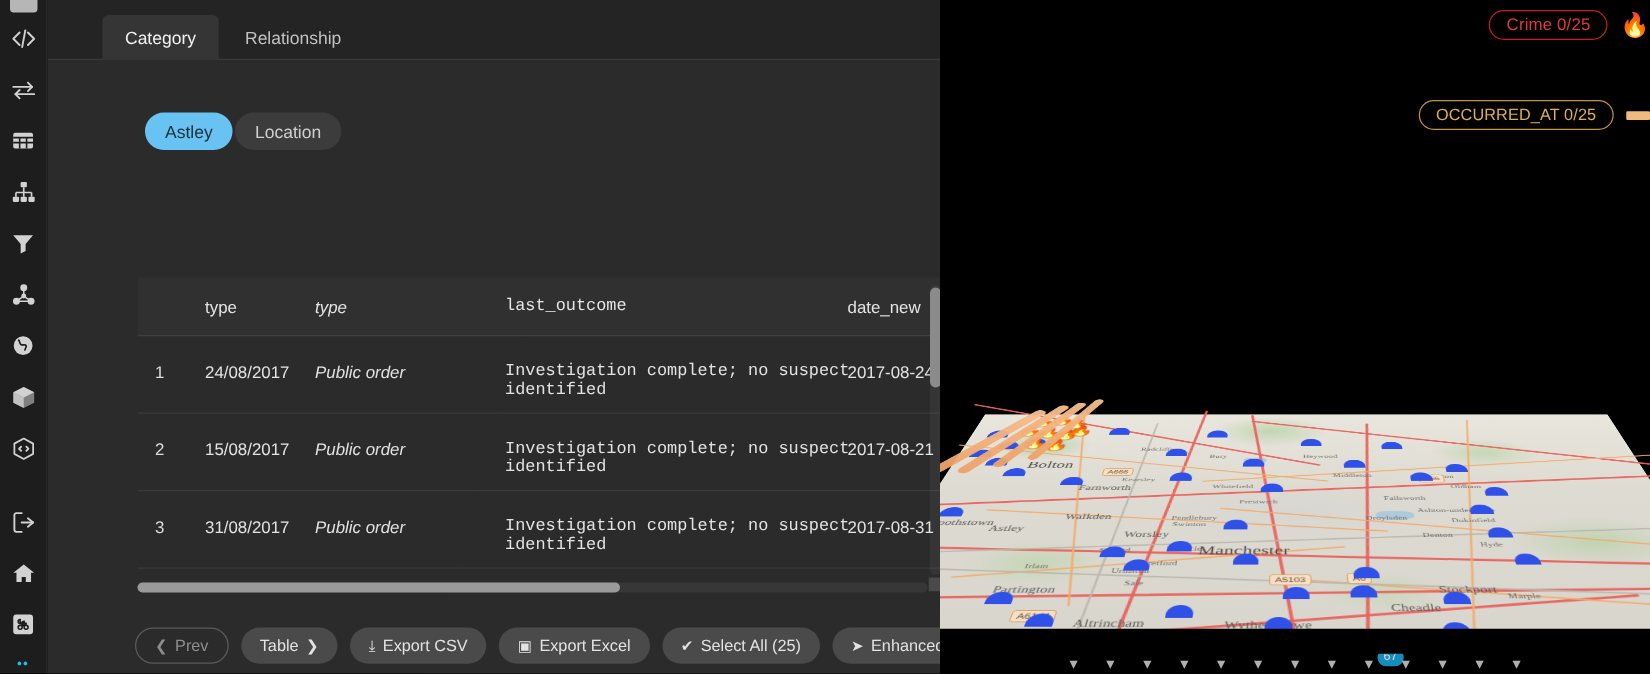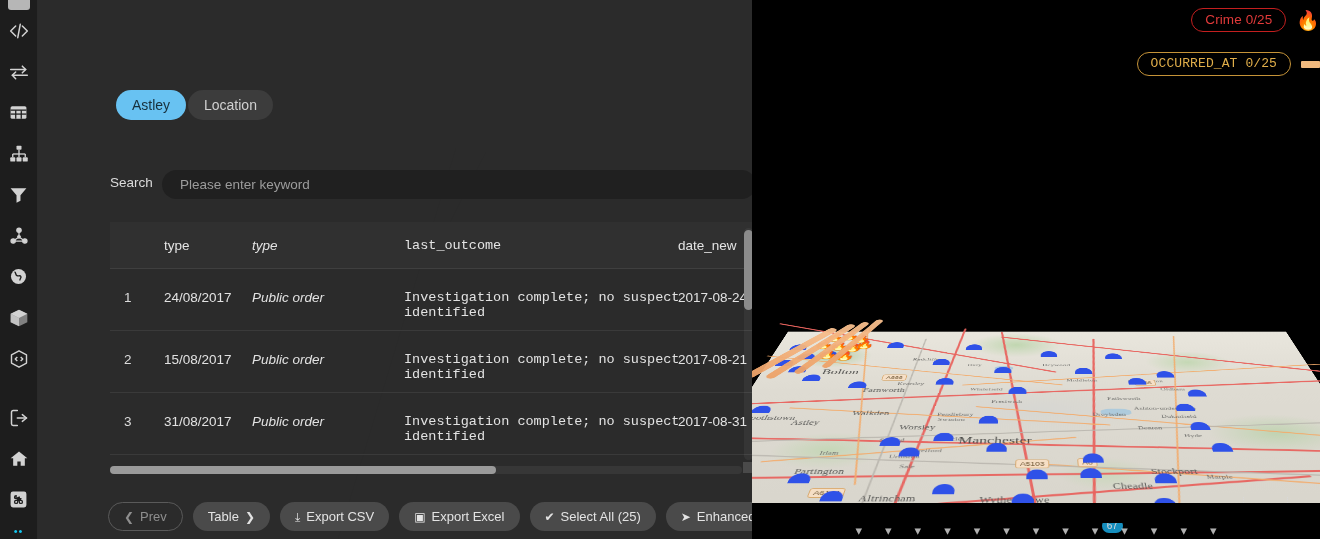--- a/index.html
+++ b/index.html
@@ -363,21 +363,21 @@
   </div>
 
   <div id="map-top-black"></div>
   <div id="map-bot-black"></div>
 
   <div id="map-badges">
     <div class="badge-row">
       <span class="badge crime">Crime 0/25</span>
       <span class="swatch-flame">🔥</span>
     </div>
-    <div class="badge-row" style="margin-top:20px;font-family:Liberation Mono, monospace;">
+    <div class="badge-row" style="margin-top:48px;">
       <span class="badge occ">OCCURRED_AT 0/25</span>
       <span class="swatch-bar"></span>
     </div>
   </div>
 
   <div id="map-toolbar">
       <span class="tb">▾</span>
       <span class="tb">▾</span>
       <span class="tb">▾</span>
       <span class="tb">▾</span>
@@ -504,28 +504,28 @@
     </div>
 
     <div class="rail-dots">••</div>
   </div>
 
   <div id="panel">
     <div id="panel-opaque"></div>
     <div id="panel-wedge"></div>
     <div id="panel-wedge2"></div>
 
+    <div id="tabs">
+      <div class="tab active">Category</div>
+      <div class="tab idle">Relationship</div>
+    </div>
 
     <div class="chip on">Astley</div>
     <div class="chip off">Location</div>
 
-    <div id="search-row">
-      <span id="search-label">Search</span>
-      <input id="search-input" type="text" placeholder="Please enter keyword" style="">
-    </div>
 
     <div id="table-wrap">
       <div id="table-head">
         <span class="th c-date">type</span>
         <span class="th c-type">type</span>
         <span class="th c-out">last_outcome</span>
         <span class="th c-new">date_new</span>
       </div>
       <div class="tr">
         <span class="td idx c-idx">1</span>

